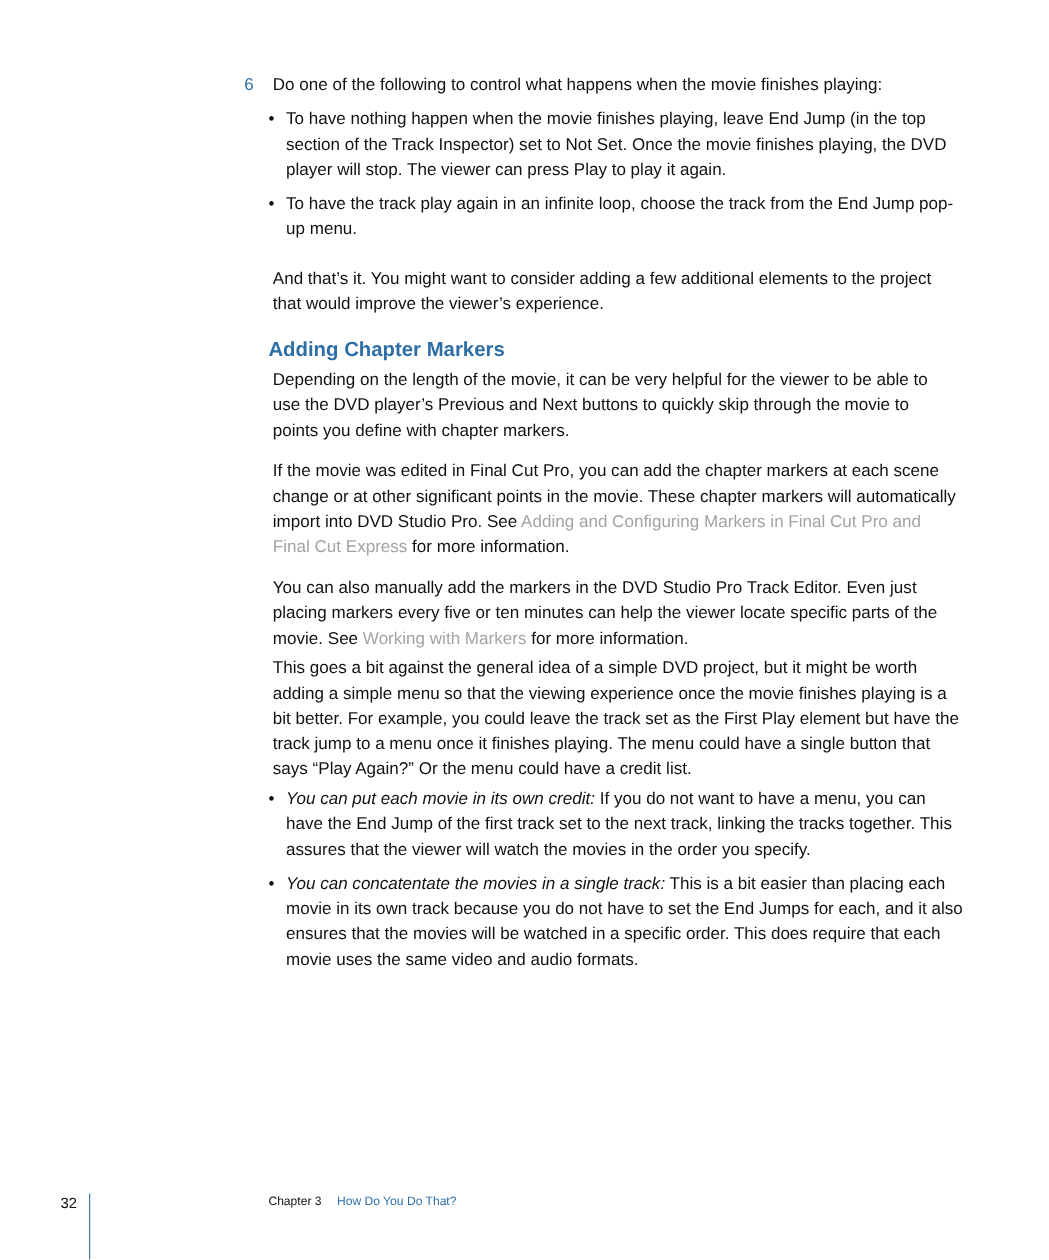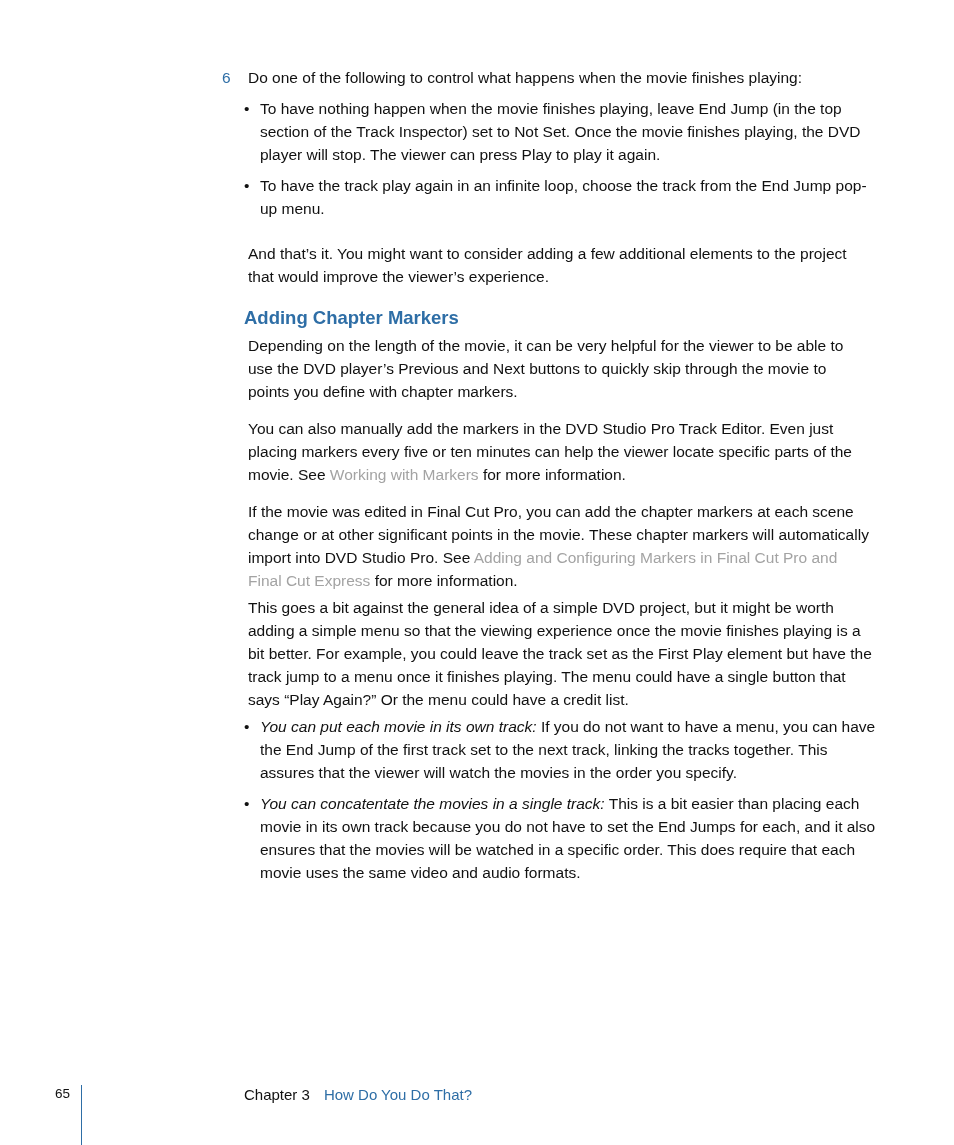--- a/index.html
+++ b/index.html
@@ -10,45 +10,45 @@
   .step-num{position:absolute;left:-22px;top:0;color:#2e6ea6;}
   ul{list-style:none;margin:0;padding:0;}
   li{position:relative;padding-left:16px;margin-bottom:8px;}
   li .bullet{position:absolute;left:0;top:0;}
   .para{margin-top:14px;margin-bottom:0;}
   h2{font-weight:bold;color:#2e6ea6;font-size:18.5px;line-height:24px;margin:18px 0 0 0;}
   .link{color:#a3a3a3;}
   em{font-style:italic;}
   .footer-num{position:absolute;left:55px;top:1086px;font-size:13.5px;}
   .footer-rule{position:absolute;left:81px;top:1085px;width:1px;height:60px;background:#2e6ea6;}
-  .footer-chapter{position:absolute;left:244px;top:1086px;font-size:15px;}
+  .footer-chapter{position:absolute;left:244px;top:1086px;font-size:11px;}
   .footer-title{color:#2e6ea6;margin-left:14px;}
 </style>
 </head>
 <body>
 
 <div class="content">
   <div class="step">
     <span class="step-num">6</span>
     <p>Do one of the following to control what happens when the movie finishes playing:</p>
   </div>
   <ul>
     <li><span class="bullet">•</span><span>To have nothing happen when the movie finishes playing, leave End Jump (in the top section of the Track Inspector) set to Not Set. Once the movie finishes playing, the DVD player will stop. The viewer can press Play to play it again.</span></li>
     <li><span class="bullet">•</span><span>To have the track play again in an infinite loop, choose the track from the End Jump pop-up menu.</span></li>
   </ul>
   <p class="para" style="margin-top:22px">And that’s it. You might want to consider adding a few additional elements to the project that would improve the viewer’s experience.</p>
 
   <h2>Adding Chapter Markers</h2>
   <p>Depending on the length of the movie, it can be very helpful for the viewer to be able to use the DVD player’s Previous and Next buttons to quickly skip through the movie to points you define with chapter markers.</p>
+  <p class="para"><span>If the movie was edited in Final Cut Pro, you can add the chapter markers at each scene change or at other significant points in the movie. These chapter markers will automatically import into DVD Studio Pro. See </span><a class="link">Adding and Configuring Markers in Final Cut Pro and Final Cut Express</a><span> for more information.</span></p>
   <p class="para"><span>You can also manually add the markers in the DVD Studio Pro Track Editor. Even just placing markers every five or ten minutes can help the viewer locate specific parts of the movie. See </span><a class="link">Working with Markers</a><span> for more information.</span></p>
-  <p class="para"><span>If the movie was edited in Final Cut Pro, you can add the chapter markers at each scene change or at other significant points in the movie. These chapter markers will automatically import into DVD Studio Pro. See </span><a class="link">Adding and Configuring Markers in Final Cut Pro and Final Cut Express</a><span> for more information.</span></p>
 
   <p>This goes a bit against the general idea of a simple DVD project, but it might be worth adding a simple menu so that the viewing experience once the movie finishes playing is a bit better. For example, you could leave the track set as the First Play element but have the track jump to a menu once it finishes playing. The menu could have a single button that says “Play Again?” Or the menu could have a credit list.</p>
 
   <ul>
-    <li><span class="bullet">•</span><em>You can put each movie in its own track:</em><span> If you do not want to have a menu, you can have the End Jump of the first track set to the next track, linking the tracks together. This assures that the viewer will watch the movies in the order you specify.</span></li>
+    <li><span class="bullet">•</span><em>You can put each movie in its own credit:</em><span> If you do not want to have a menu, you can have the End Jump of the first track set to the next track, linking the tracks together. This assures that the viewer will watch the movies in the order you specify.</span></li>
     <li><span class="bullet">•</span><em>You can concatentate the movies in a single track:</em><span> This is a bit easier than placing each movie in its own track because you do not have to set the End Jumps for each, and it also ensures that the movies will be watched in a specific order. This does require that each movie uses the same video and audio formats.</span></li>
   </ul>
 </div>
 
-<div class="footer-num">65</div>
+<div class="footer-num">32</div>
 <div class="footer-rule"></div>
 <div class="footer-chapter"><span>Chapter 3</span><span class="footer-title">How Do You Do That?</span></div>
 
 </body></html>

